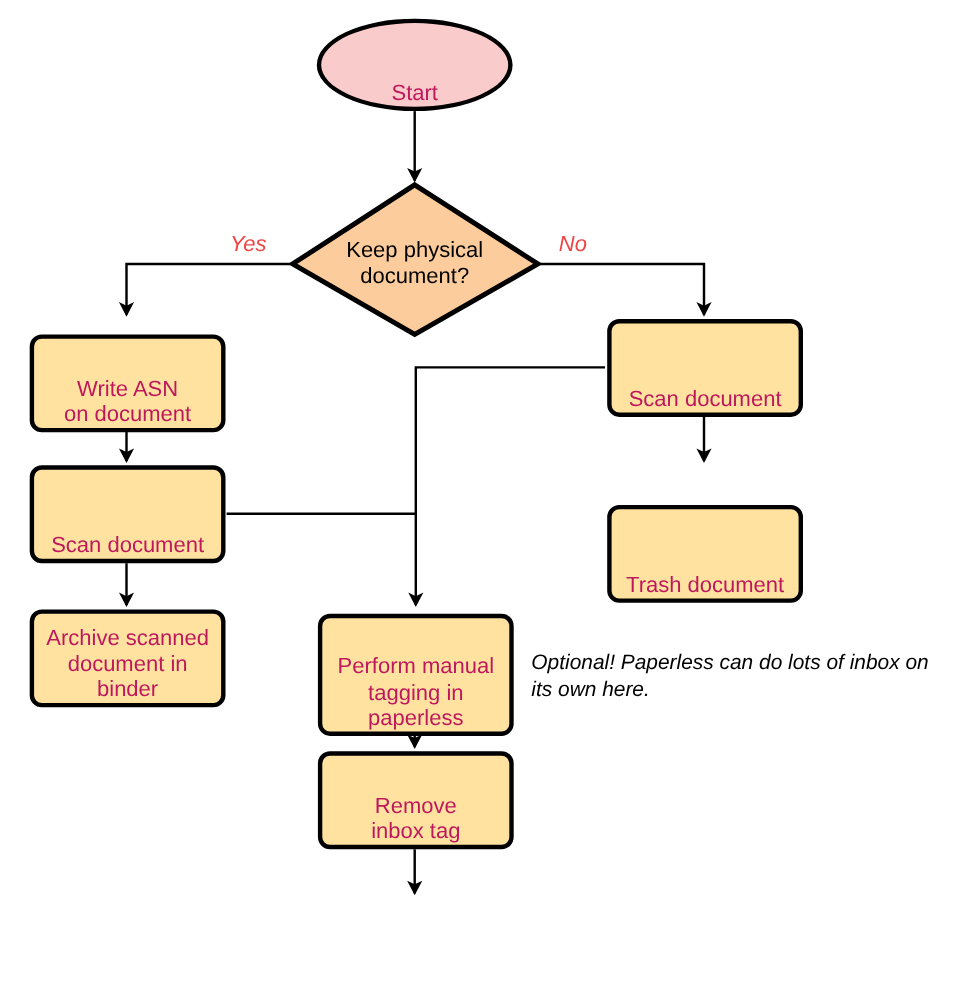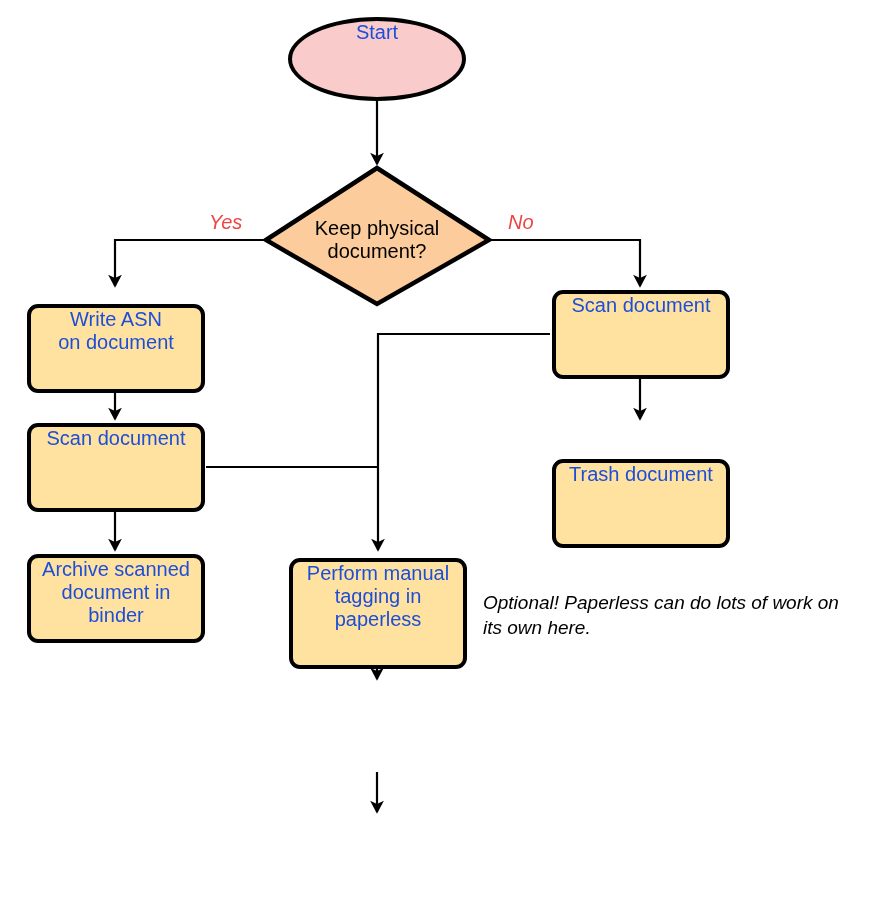--- a/index.html
+++ b/index.html
@@ -1,21 +1,21 @@
 <!DOCTYPE html>
 <html><head>
 <meta charset="utf-8">
 <title>Paperless document workflow flowchart</title>
 <style>
   html,body{margin:0;padding:0;background:#ffffff;}
   body{width:888px;height:907px;font-family:"Liberation Sans",sans-serif;}
   #stage{position:relative;width:888px;height:907px;overflow:hidden;background:#fff;}
   svg.layer{position:absolute;left:0;top:0;width:888px;height:907px;}
-  .node{position:absolute;box-sizing:border-box;display:flex;align-items:flex-start;
-        justify-content:center;text-align:center;color:#1d4ed8;}
+  .node{position:absolute;box-sizing:border-box;display:flex;align-items:flex-end;
+        justify-content:center;text-align:center;color:#be185d;}
   .node .lbl{line-height:1.16;white-space:pre-line;}
   .proc{background:#FFE2A0;border:4px solid #000;border-radius:11px;font-size:20px;}
   .term{background:#F9CCCB;border:4px solid #000;border-radius:50%;font-size:20px;}
   .diamond-label{position:absolute;display:flex;align-items:center;justify-content:center;
                  text-align:center;font-size:20px;color:#000;line-height:1.16;white-space:pre-line;}
   .edge-label{position:absolute;font-size:20px;color:#ef4444;font-style:italic;}
   .note{position:absolute;font-size:19px;font-style:italic;color:#000;line-height:1.3;
         white-space:pre-line;}
 </style>
 </head>
@@ -90,18 +90,22 @@
   <div class="node proc" style="left:552px;top:423px;width:178px;height:89px;margin-top:36px;">
     <span class="lbl">Trash document</span>
   </div>
 
   <div class="node proc" style="left:289px;top:558px;width:178px;height:111px;">
     <span class="lbl">Perform manual
 tagging in
 paperless</span>
   </div>
 
+  <div class="node proc" style="left:289px;top:683px;width:178px;height:89px;">
+    <span class="lbl">Remove
+inbox tag</span>
+  </div>
 
 
-  <div class="note" style="left:483px;top:591px;width:400px;">Optional! Paperless can do lots of work on
+  <div class="note" style="left:483px;top:591px;width:400px;">Optional! Paperless can do lots of inbox on
 its own here.</div>
 
 </div>
 
 </body></html>

